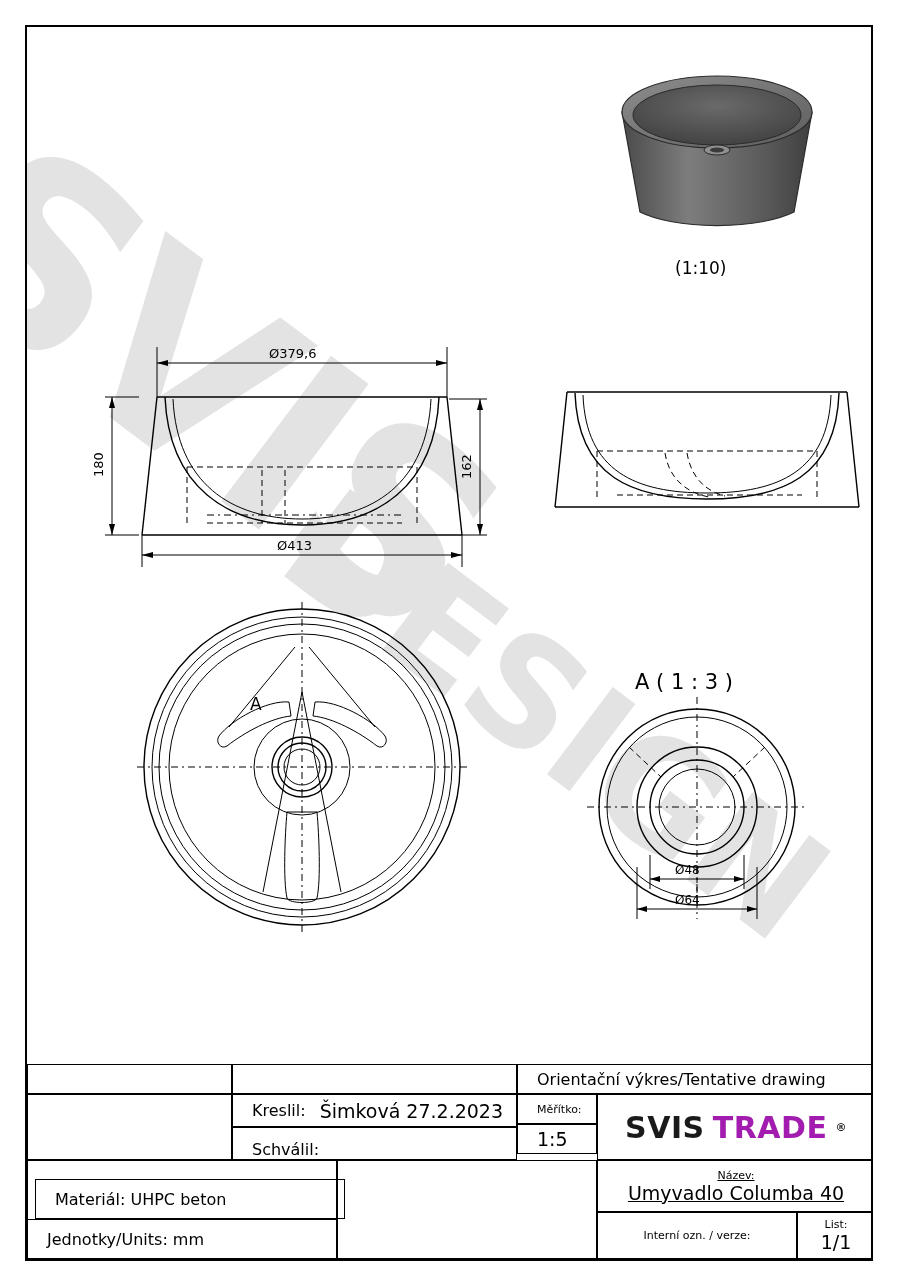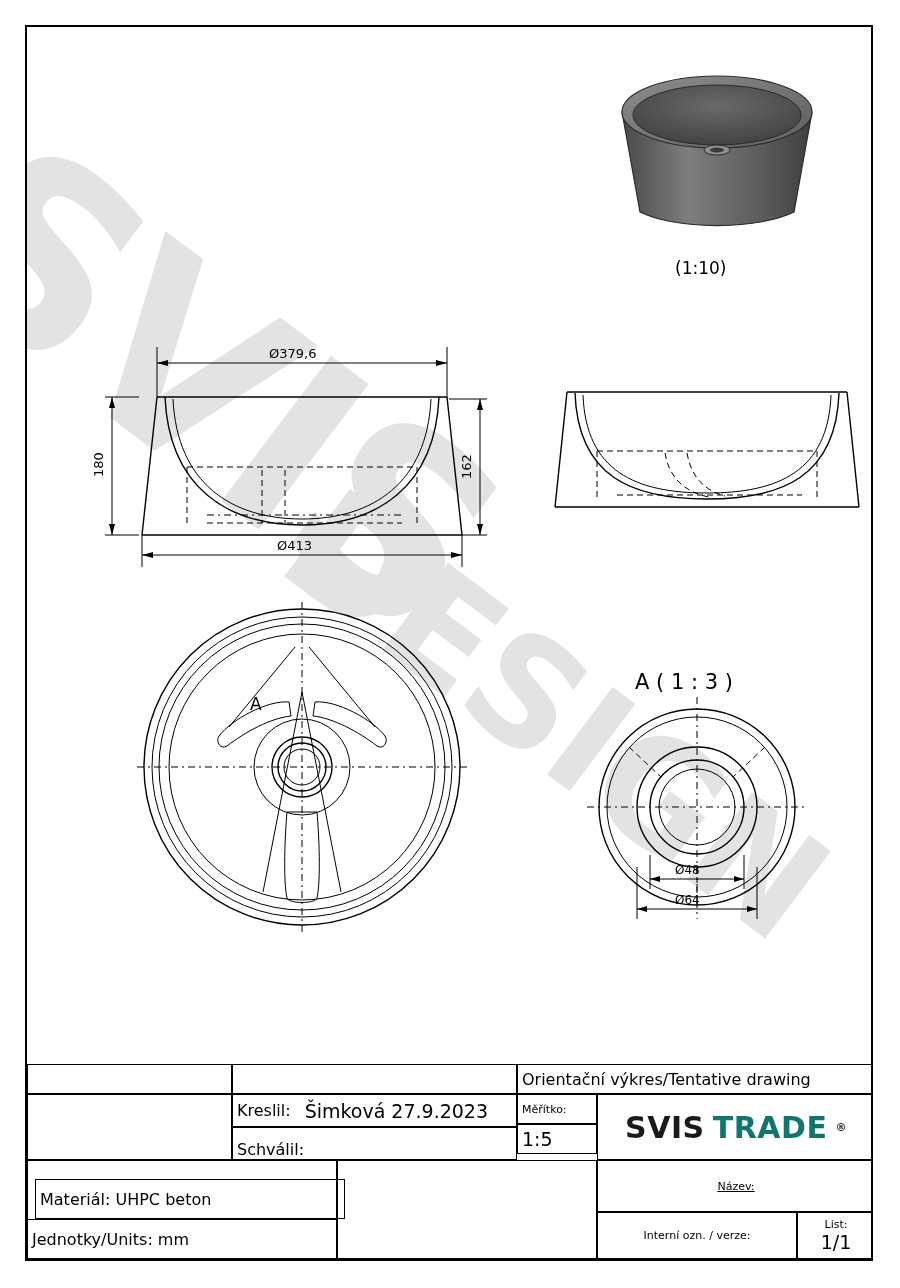--- a/index.html
+++ b/index.html
@@ -23,26 +23,26 @@
   .txt-l{font-family:"DejaVu Sans",sans-serif;font-size:21px;fill:#000;}
   .txt-m{font-family:"DejaVu Sans",sans-serif;font-size:17px;fill:#000;}
 
   
   .tb{position:absolute;left:0;bottom:0;width:848px;height:195px;}
   .tb .cell{position:absolute;box-sizing:border-box;border:1.5px solid #000;}
   .lbl-s{font-size:11px;font-family:"DejaVu Sans",sans-serif;}
   .val{font-size:16px;font-family:"DejaVu Sans",sans-serif;}
   .val-b{font-size:19px;font-family:"DejaVu Sans",sans-serif;}
   .center{display:flex;align-items:center;justify-content:center;}
-  .left{display:flex;align-items:center;padding-left:4px;}
+  .left{display:flex;align-items:center;padding-left:19px;}
   .col{display:flex;flex-direction:column;align-items:center;justify-content:center;}
 
   .logo{display:flex;align-items:center;justify-content:center;gap:8px;font-weight:700;font-size:30px;letter-spacing:0.5px;}
   .logo .svis{color:#1a1a1a;}
-  .logo .trade{color:#0f766e;}
+  .logo .trade{color:#a21caf;}
   .logo .reg{font-size:11px;vertical-align:super;color:#1a1a1a;}
 </style>
 </head>
 <body>
 
 <div class="sheet">
 
   <div class="watermark">
     <div class="wm-text wm1">SVIS</div>
     <div class="wm-text wm2">DESIGN</div>
@@ -194,21 +194,21 @@
 
     <div class="cell" style="left:0;top:0;width:205px;height:30px;"></div>
     <div class="cell" style="left:205px;top:0;width:285px;height:30px;"></div>
     <div class="cell left" style="left:490px;top:0;width:358px;height:30px;">
       <span class="val">Orientační výkres/Tentative drawing</span>
     </div>
 
     <div class="cell" style="left:0;top:30px;width:205px;height:66px;"></div>
     <div class="cell left" style="left:205px;top:30px;width:285px;height:33px;">
       <span class="val">Kreslil:</span>
-      <span class="val-b" style="margin-left:14px;">Šimková 27.9.2023</span>
+      <span class="val-b" style="margin-left:14px;">Šimková 27.2.2023</span>
     </div>
     <div class="cell left" style="left:205px;top:63px;width:285px;height:33px;align-items:flex-end;">
       <span class="val">Schválil:</span>
       <span class="val" style="margin-left:14px;"></span>
     </div>
 
     <div class="cell left" style="left:490px;top:30px;width:80px;height:30px;">
       <span class="lbl-s">Měřítko:</span>
     </div>
     <div class="cell left" style="left:490px;top:60px;width:80px;height:30px;">
@@ -220,20 +220,21 @@
         <span class="svis">SVIS</span>
           <span class="trade">TRADE</span>
           <span class="reg">®</span>
       </div>
     </div>
 
     <div class="cell" style="left:0;top:96px;width:310px;height:99px;border-bottom:none;"></div>
     <div class="cell" style="left:310px;top:96px;width:260px;height:99px;"></div>
     <div class="cell col" style="left:570px;top:96px;width:278px;height:52px;text-decoration:underline;">
       <span class="lbl-s">Název:</span>
+      <span class="val-b">Umyvadlo Columba 40</span>
     </div>
     <div class="cell col" style="left:570px;top:148px;width:200px;height:47px;">
       <span class="lbl-s">Interní ozn. / verze:</span>
       <span class="val"></span>
     </div>
     <div class="cell col" style="left:770px;top:148px;width:78px;height:47px;">
       <span class="lbl-s">List:</span>
       <span class="val-b">1/1</span>
     </div>
 

